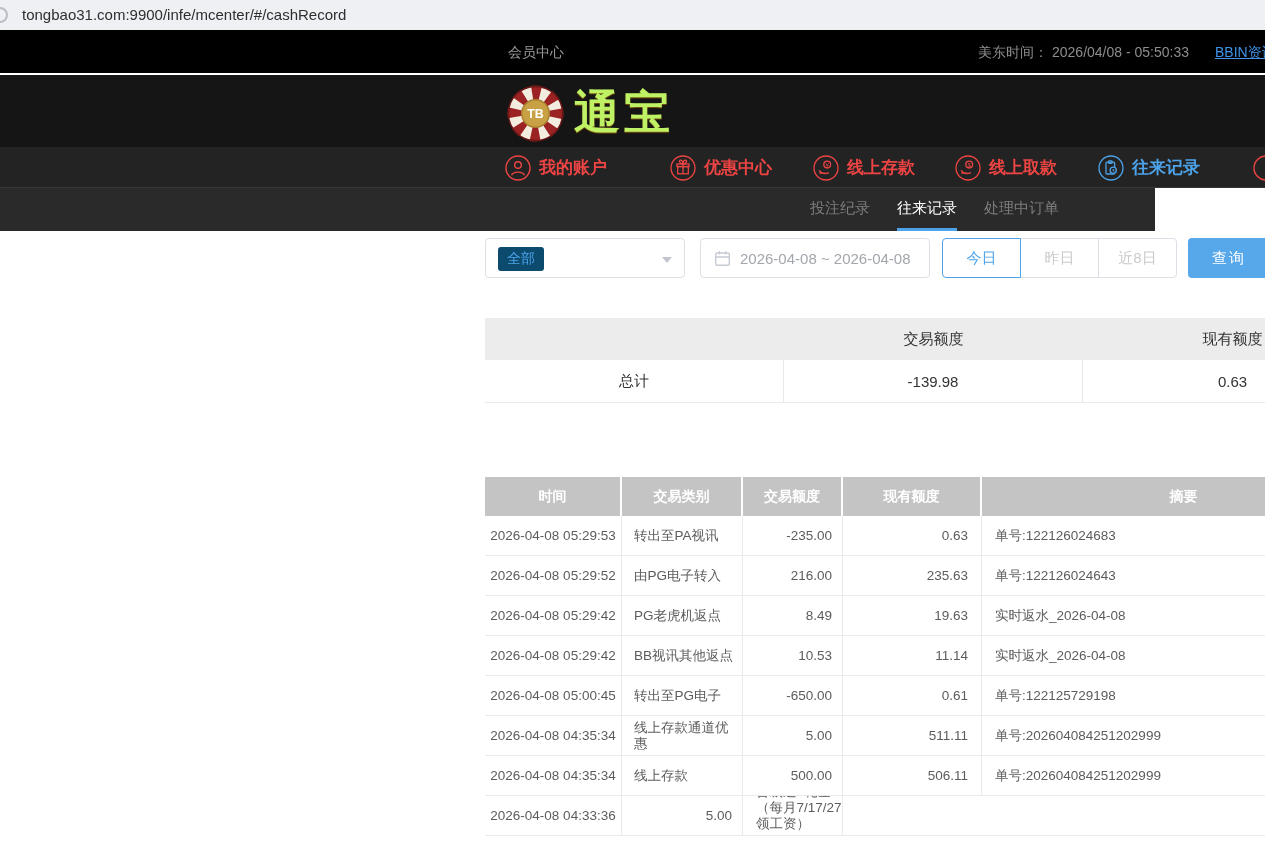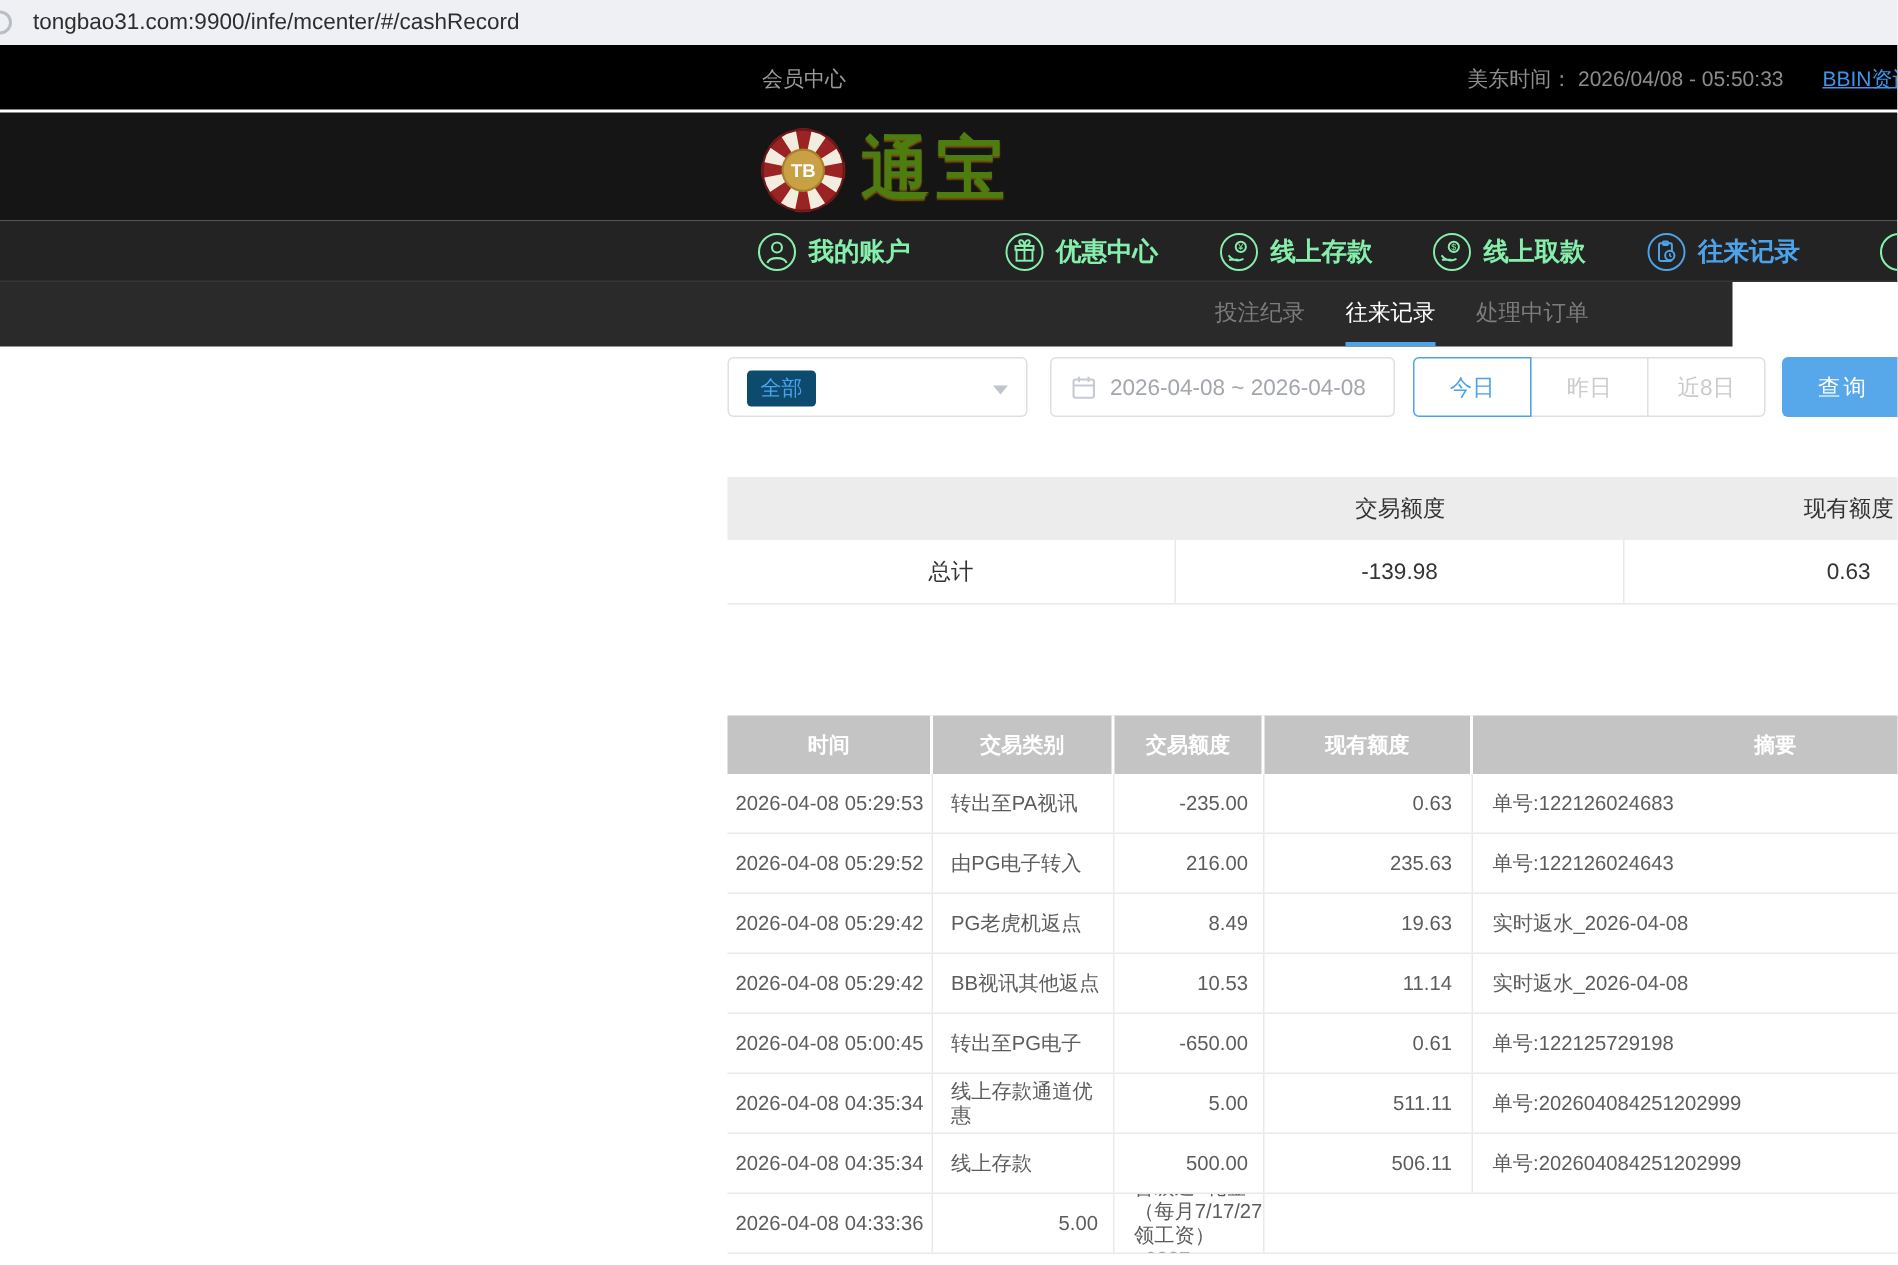--- a/index.html
+++ b/index.html
@@ -14,25 +14,25 @@
   
   .topbar { position:absolute; top:30px; left:0; width:1265px; height:43px; background:#000; overflow:hidden; }
   .member-center { position:absolute; left:508px; top:0; line-height:45px; font-size:14px; color:#9a9a9a; cursor:pointer; }
   .us-time { position:absolute; right:76px; top:0; line-height:45px; font-size:14px; color:#8d8d8d; white-space:nowrap; }
   .news-link { position:absolute; left:1215px; top:0; line-height:45px; font-size:14px; color:#3f93e8; text-decoration:underline; white-space:nowrap; cursor:pointer; }
 
   
   .logobar { position:absolute; top:75px; left:0; width:1265px; height:72px; background:#151515; overflow:hidden; }
   .brand { position:absolute; left:507px; top:7px; display:flex; align-items:center; cursor:pointer; }
   .brand-name { margin-left:10px; font-family:"DejaVu Serif",serif; font-weight:bold; font-size:46px; letter-spacing:4px;
-                color:#4d7c0f; text-shadow:0 1px 1px #7a5210; }
+                color:#bef264; text-shadow:0 1px 1px #7a5210; }
 
   
   .navbar { position:absolute; top:147px; left:0; width:1265px; height:41px; background:#232323; border-bottom:1px solid #363636; overflow:hidden; }
-  .nav-item { position:absolute; top:0; height:41px; display:flex; align-items:center; gap:8px; color:#86efac; cursor:pointer; }
+  .nav-item { position:absolute; top:0; height:41px; display:flex; align-items:center; gap:8px; color:#ef4444; cursor:pointer; }
   .nav-item:nth-child(1){ left:505px; } .nav-item:nth-child(2){ left:670px; }
   .nav-item:nth-child(3){ left:813px; } .nav-item:nth-child(4){ left:955px; }
   .nav-item:nth-child(5){ left:1098px; } .nav-item:nth-child(6){ left:1253px; }
   .nav-item.active { color:#4da3e9; }
   .nav-icon { width:26px; height:26px; display:block; }
   .nav-icon svg { display:block; }
   .nav-label { font-size:17px; font-weight:bold; white-space:nowrap; }
 
   
   .subnav { position:absolute; top:188px; left:0; width:1155px; height:43px; background:#2a2a2a; overflow:hidden; }

